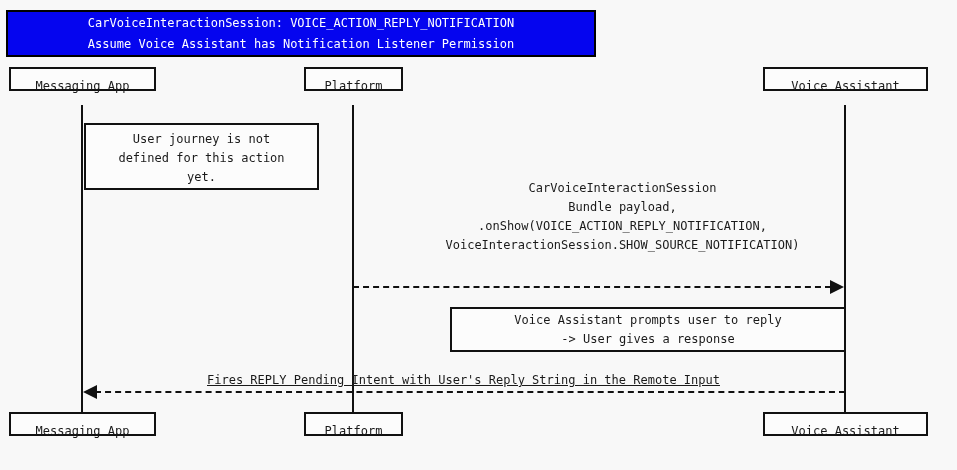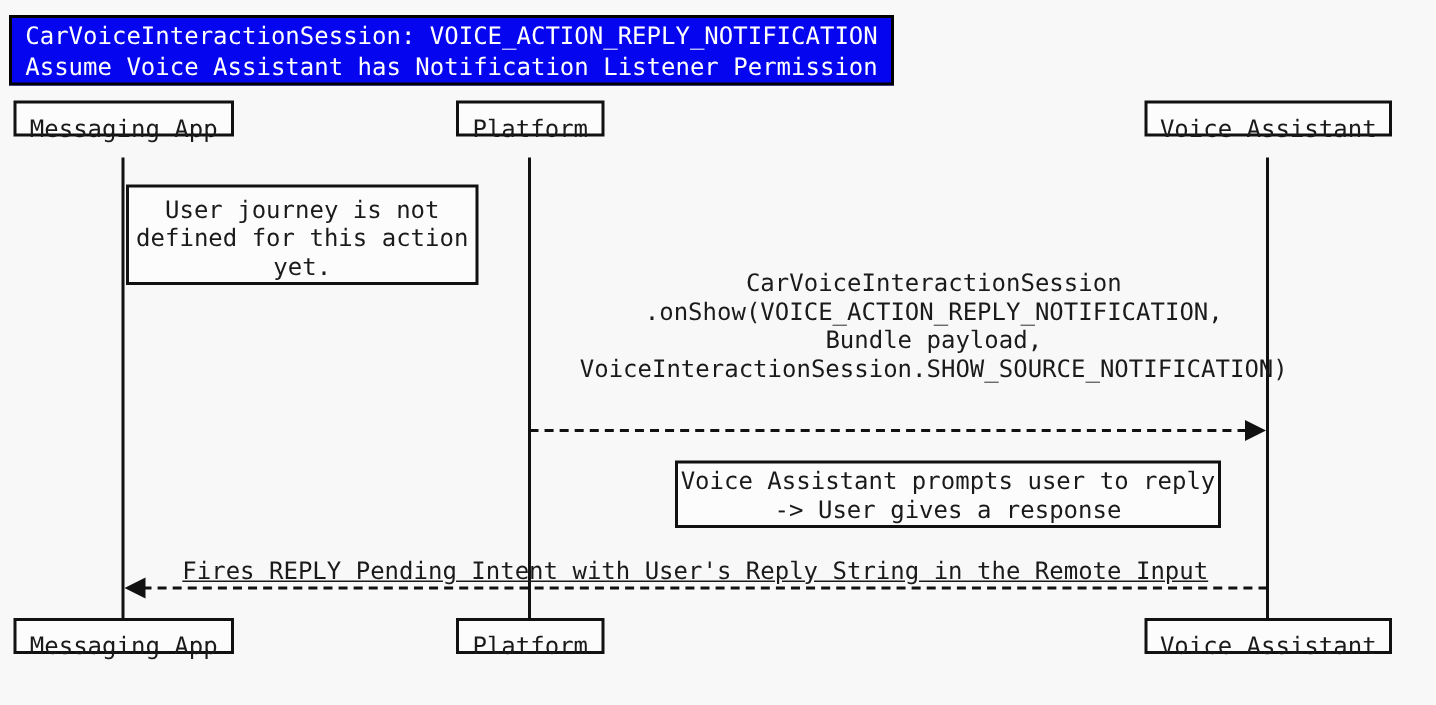--- a/index.html
+++ b/index.html
@@ -2,21 +2,21 @@
 <html><head>
 <meta charset="utf-8">
 <style>
   html, body { margin: 0; padding: 0; }
   .diagram {
     position: relative;
     width: 957px;
     height: 470px;
     background: #f8f8f8;
     font-family: "DejaVu Sans Mono", "Liberation Mono", monospace;
-    font-size: 16px;
+    font-size: 12px;
     color: #1a1a1a;
     overflow: hidden;
   }
   .title-box {
     position: absolute;
     left: 6px; top: 10px;
     width: 590px; height: 47px;
     box-sizing: border-box;
     border: 2px solid #000;
     background: #0505ef;
@@ -48,21 +48,21 @@
   .l1 { left: 81px; } .l2 { left: 352px; } .l3 { left: 844px; }
   .note {
     position: absolute;
     box-sizing: border-box;
     border: 2px solid #111;
     background: #fcfcfc;
     text-align: center;
     line-height: 19px;
   }
   .note1 { left: 84px; top: 123px; width: 235px; height: 67px; padding-top: 5px; }
-  .note2 { left: 450px; top: 307px; width: 364px; height: 45px; padding-top: 2px; }
+  .note2 { left: 450px; top: 307px; width: 396px; height: 45px; padding-top: 2px; }
   .msg-label {
     position: absolute;
     text-align: center;
     line-height: 19px;
     white-space: nowrap;
   }
   .msg1 { left: 353px; top: 179px; width: 539px; }
   .msg2 { left: 82px;  top: 371px; width: 763px; text-decoration: underline; }
   .arrow-line {
     position: absolute;
@@ -99,22 +99,22 @@
   <div class="lifeline l3"></div>
 
   <div class="note note1">
     <div>User journey is not</div>
     <div>defined for this action</div>
     <div>yet.</div>
   </div>
 
   <div class="msg-label msg1">
     <div>CarVoiceInteractionSession</div>
+    <div>Bundle payload,</div>
     <div>.onShow(VOICE_ACTION_REPLY_NOTIFICATION,</div>
-    <div>Bundle payload,</div>
     <div>VoiceInteractionSession.SHOW_SOURCE_NOTIFICATION)</div>
   </div>
 
   <div class="arrow-line arr1"></div>
   <div class="arrowhead ah-right"></div>
 
   <div class="note note2">
     <div>Voice Assistant prompts user to reply</div>
     <div>-&gt; User gives a response</div>
   </div>

